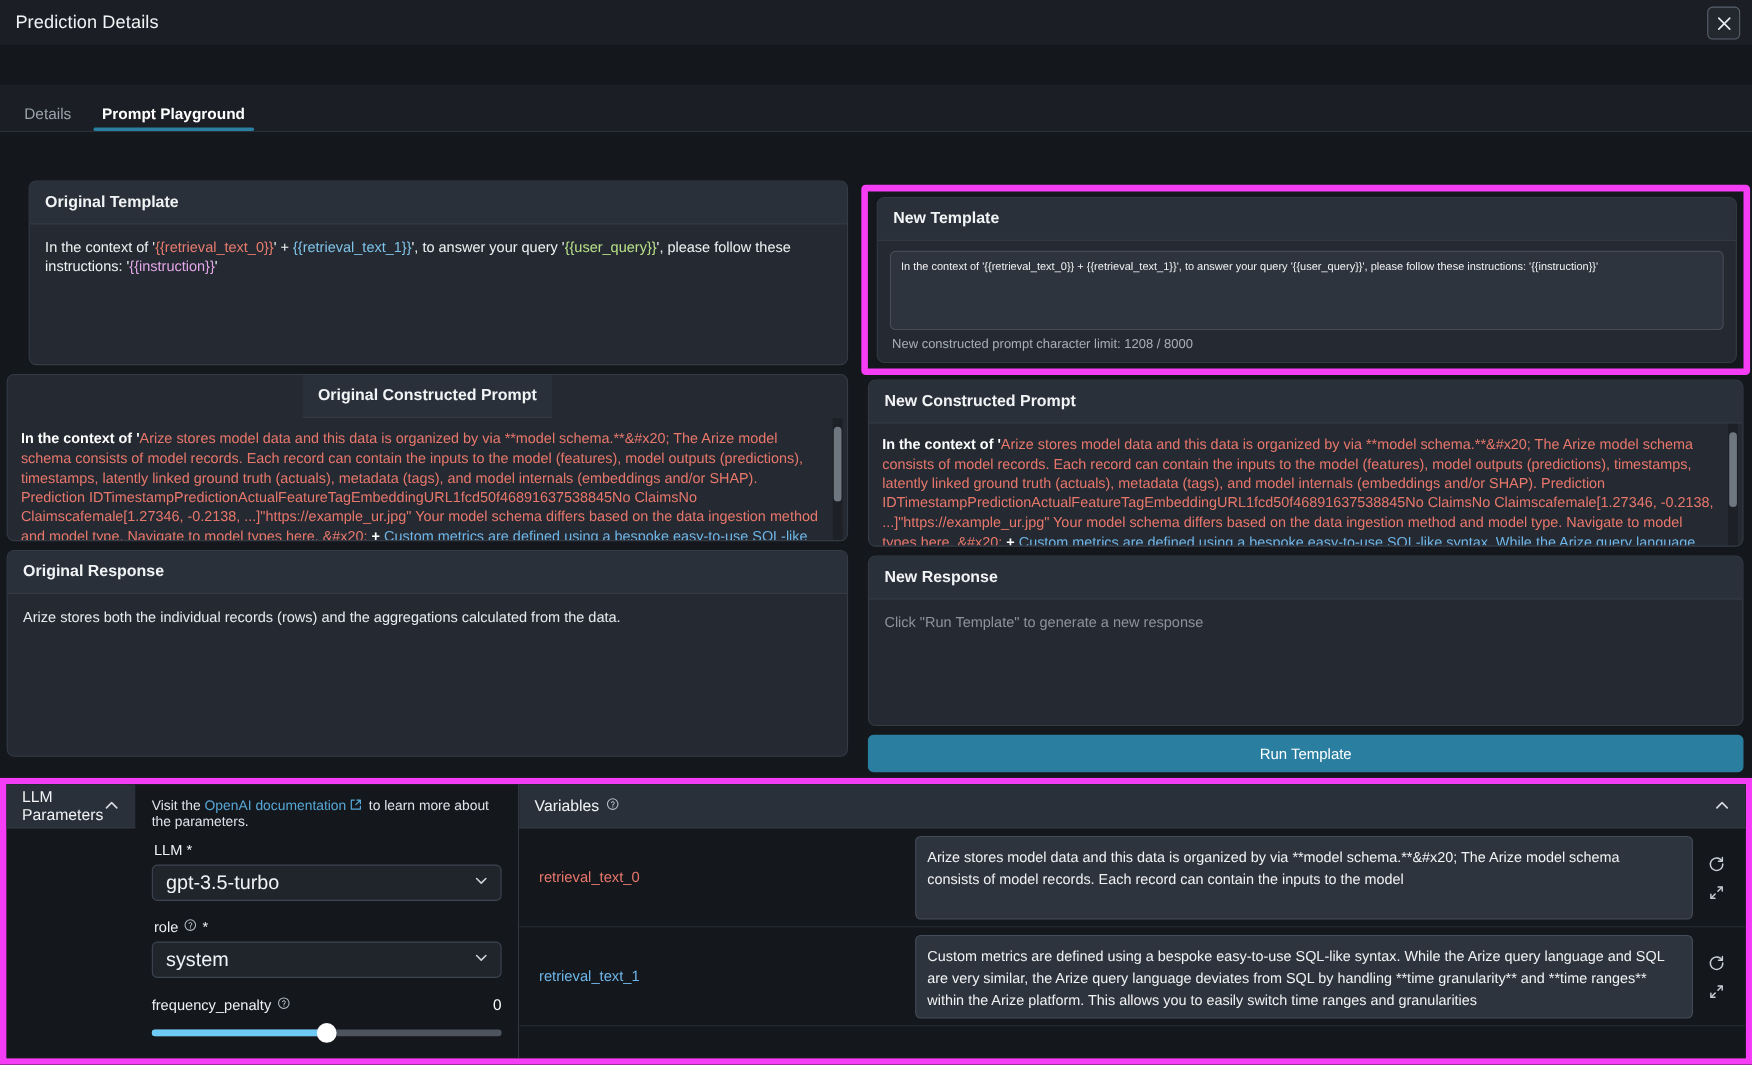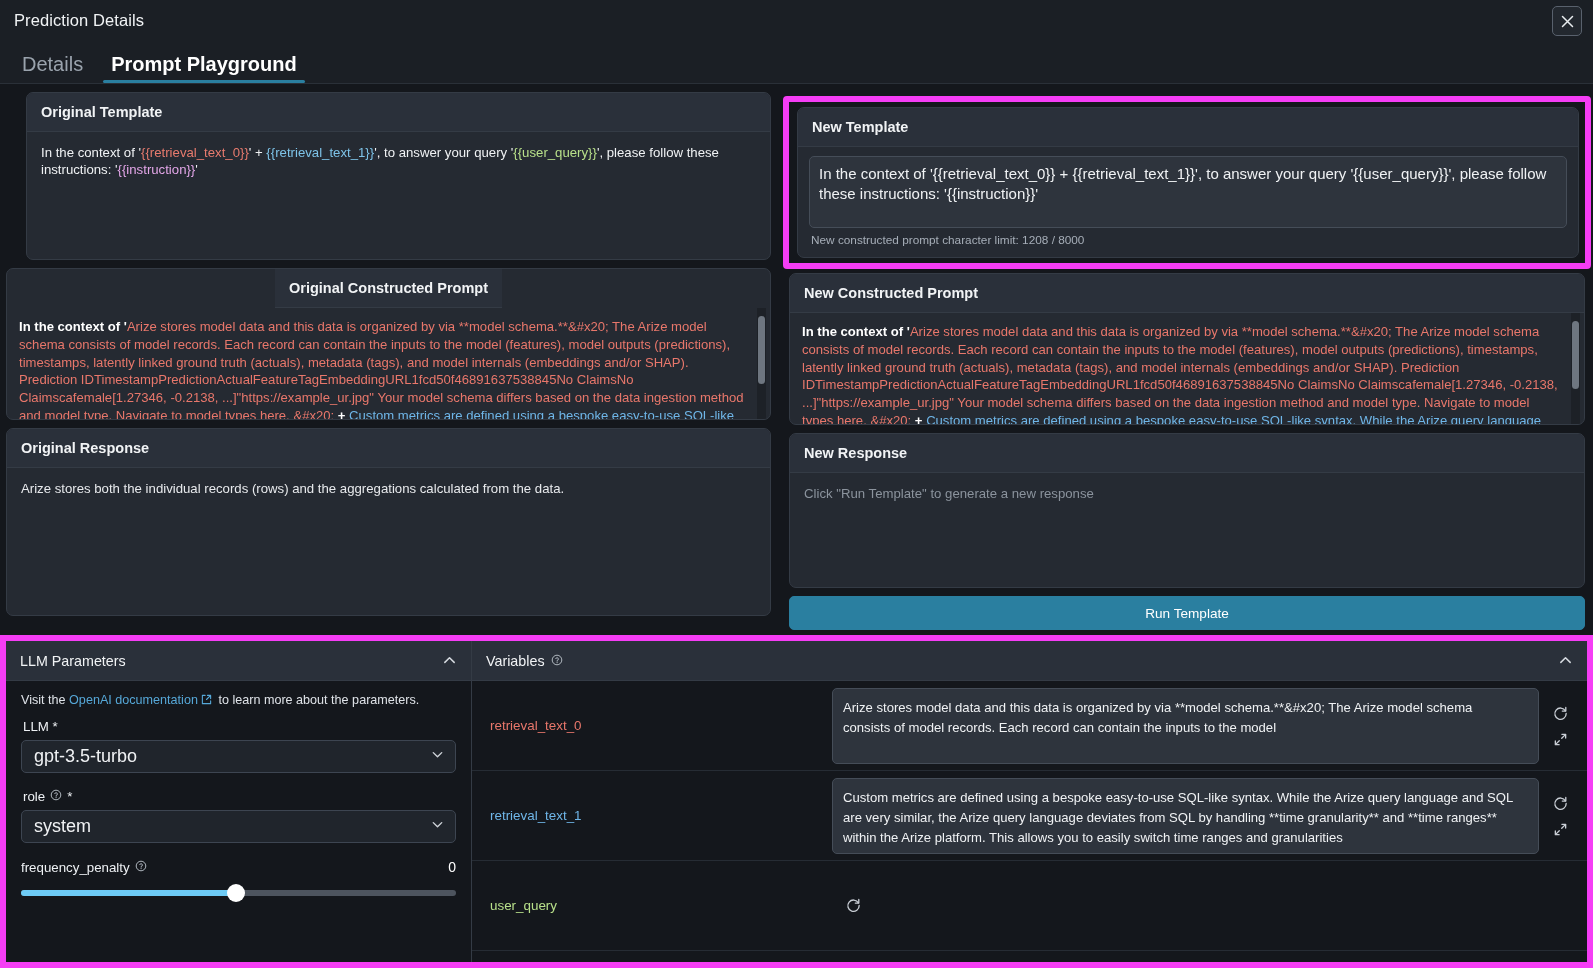--- a/index.html
+++ b/index.html
@@ -5,21 +5,21 @@
   * { box-sizing: border-box; margin: 0; padding: 0; }
   html, body {
     width: 1593px; height: 968px;
     background: #14171c;
     font-family: "Liberation Sans", sans-serif;
     color: #e8eaed;
     overflow: hidden;
   }
 
   
-  .window { width: 1593px; height: 968px; display: flex; flex-direction: column; background:#14171c; }
+  .window { width: 1593px; height: 968px; display: flex; flex-direction: column; background:#14171c;gap:36px; }
   .titlebar {
     height: 41px; flex: 0 0 41px; position: relative;
     display: flex; align-items: center;
     background: #1b1f25;
   }
   .title { font-size: 16.5px; color: #f1f3f5; padding-left: 14px; letter-spacing: .1px; }
   .close-btn {
     position: absolute; right: 11px; top: 6px;
     width: 30px; height: 30px; border-radius: 5px;
     border: 1px solid #59616d; background: #23282f;
@@ -30,21 +30,21 @@
 
   
   .tabbar {
     height: 43px; flex: 0 0 43px;
     background: #1b1f25;
     display: flex; align-items: flex-end;
     border-bottom: 1px solid #2a3038;
     padding-left: 8px;
   }
   .tab {
-    padding: 0 14px 9px 14px; font-size: 20px; color: #9aa3ad;
+    padding: 0 14px 9px 14px; font-size: 14px; color: #9aa3ad;
     cursor: pointer; position: relative; line-height: 1;
   }
   .tab.active { color: #ffffff; font-weight: bold; }
   .tab.active::after {
     content:""; position:absolute; left:6px; right:6px; bottom:0;
     height: 3px; background: #2a7fa0; border-radius: 2px;
   }
 
   
   .body-area { flex: 1 1 auto; display: flex; flex-direction: column; min-height:0; }
@@ -110,21 +110,21 @@
     margin: 12px 2px 0 4px;
   }
   .card-new-template { flex: 1 1 auto; }
   .newtmpl-body { padding: 9px 11px 5px 11px; display:flex; flex-direction:column; gap:5px; }
   .ta {
     background: #2e343d;
     border: 1px solid #454d58;
     border-radius: 5px;
     height: 72px;
     padding: 7px 16px 7px 9px;
-    font-size: 15px; line-height: 1.33; color: #f0f2f4;
+    font-size: 10px; line-height: 1.33; color: #f0f2f4;
     position: relative; overflow: hidden;
     cursor: text;
   }
   .charlimit { font-size: 11.8px; color: #a6aeb8; padding-left: 2px; }
 
   .right-stack { padding: 4px 8px 0 10px; display:flex; flex-direction:column; gap: 8px; }
   .card-new-prompt { height: 152px; }
   .card-new-resp   { height: 155px; }
 
   .placeholder-txt { color: #8b939d; font-size: 13.2px; }
@@ -148,21 +148,21 @@
     border-left: 6px solid #f53df5;
     border-right: 6px solid #f53df5;
     display: flex;
     background: #14171c;
     margin-top: 0;
   }
   .params-pane {
     width: 466px; flex: 0 0 466px;
     background: #14171c;
     border-right: 1px solid #343b45;
-    display:flex; flex-direction:column;
+    display:flex; flex-direction:row;
   }
   .pane-hd {
     height: 40px; flex:0 0 40px;
     background: #2a303a;
     border-bottom: 1px solid #343b45;
     display:flex; align-items:center; justify-content:space-between;
     padding: 0 14px; font-size: 14.3px; color:#f1f3f5;
   }
   .pane-hd .lbl { display:flex; align-items:center; gap:6px; }
   .chev { cursor:pointer; display:flex; }

